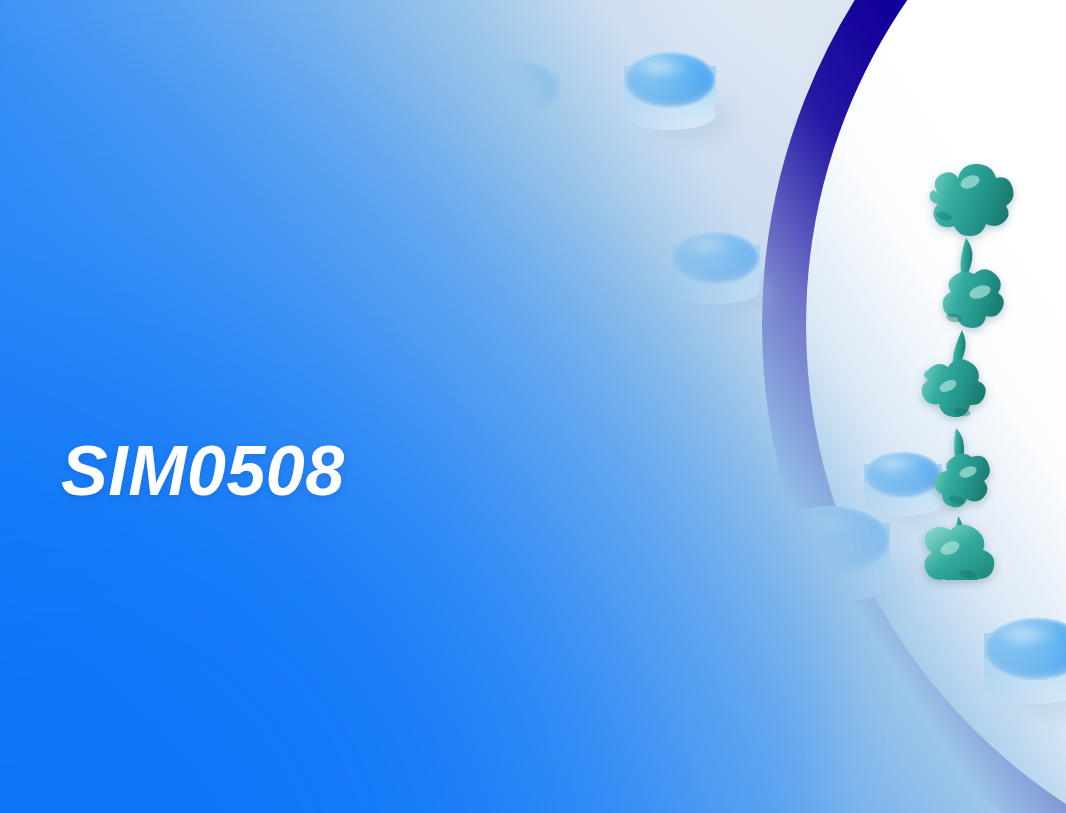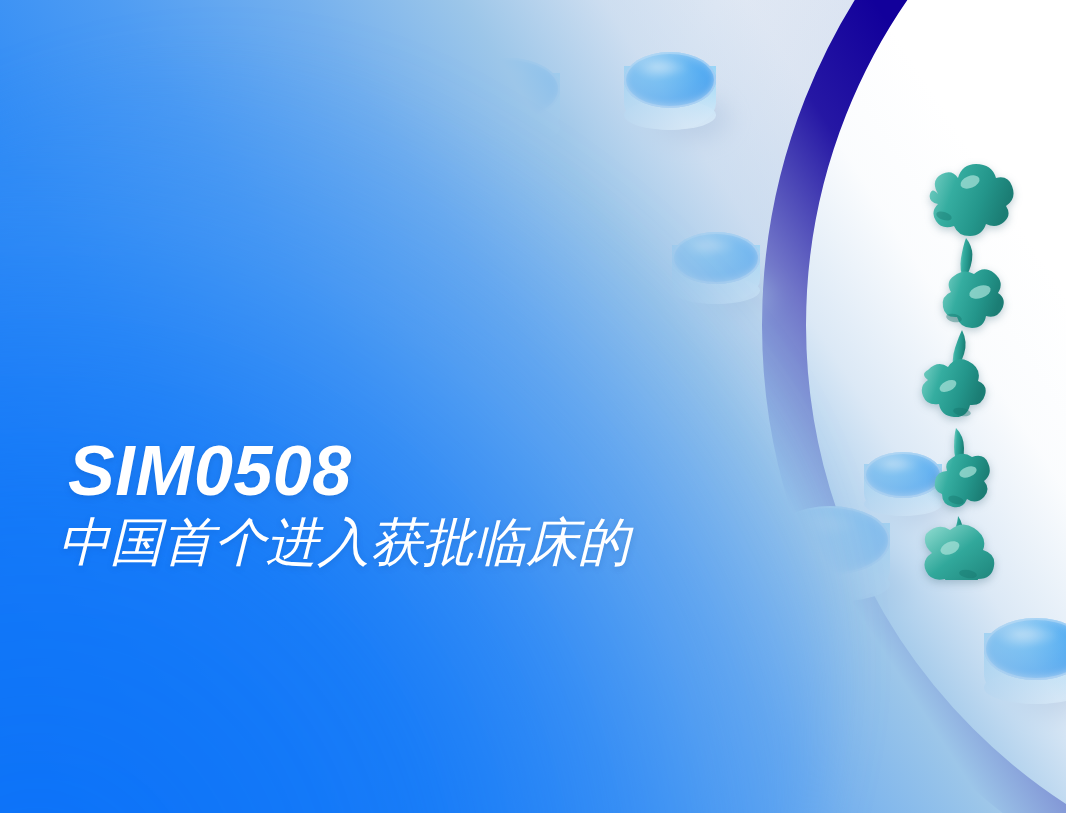--- a/index.html
+++ b/index.html
@@ -157,21 +157,21 @@
     position:absolute;
     left:896px; top:160px;
     width:136px; height:420px;
   }
   .molecule svg{ display:block; width:100%; height:100%;
     filter:drop-shadow(0 3px 4px rgba(40,90,110,.30)); }
 
   
   .textblock{
     position:absolute;
-    left:58px; top:436px;
+    left:51px; top:436px;
     width:780px;
     color:#ffffff;
   }
   .title{
     font-size:70px;
     font-weight:bold;
     font-style:italic;
     letter-spacing:.5px;
     line-height:1.0;
     margin:0 0 6px 10px;
@@ -322,16 +322,15 @@
         <ellipse cx="58" cy="158" rx="8" ry="4" transform="rotate(14 58 158)"></ellipse>
         <ellipse cx="66" cy="252" rx="9" ry="4" transform="rotate(12 66 252)"></ellipse>
         <ellipse cx="60" cy="340" rx="8" ry="4" transform="rotate(16 60 340)"></ellipse>
         <ellipse cx="72" cy="414" rx="9" ry="4" transform="rotate(10 72 414)"></ellipse>
       </g>
     </svg>
   </div>
 
   <div class="textblock">
     <div class="title">SIM0508</div>
-    <div class="subtitle-line">中国首个进入获批临床的</div>
   </div>
 
 </div>
 
 </body></html>

